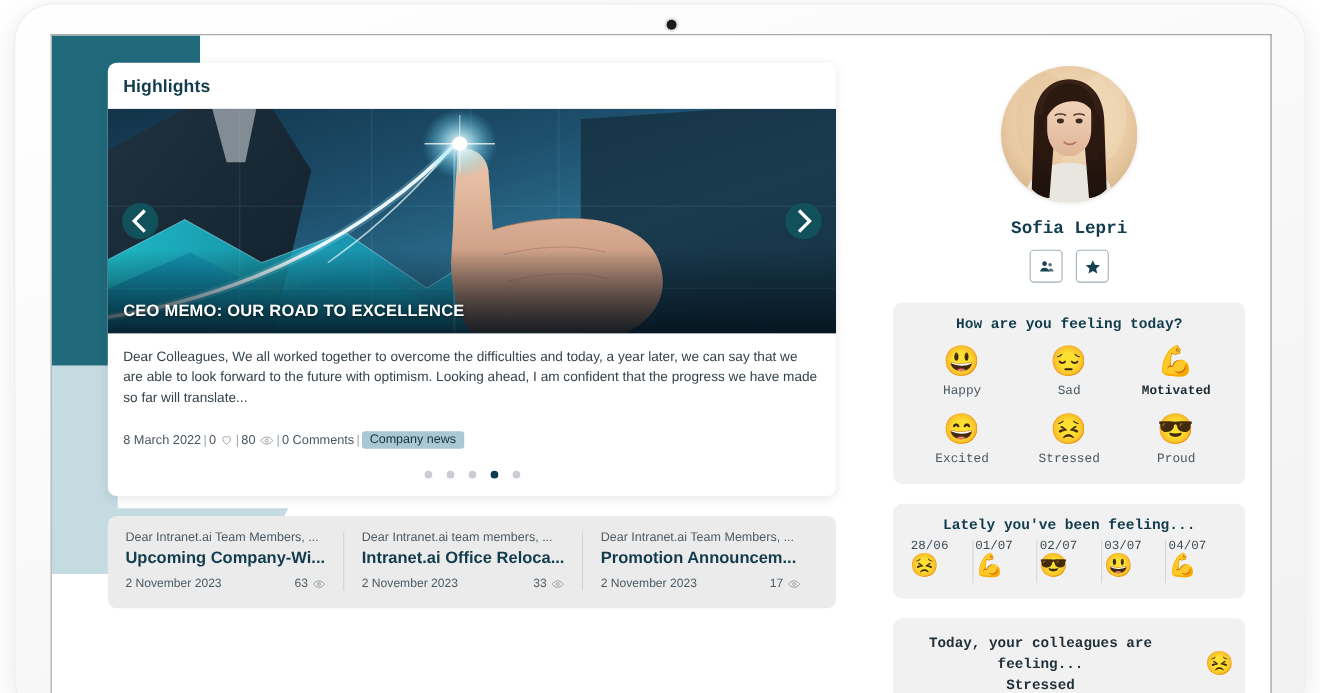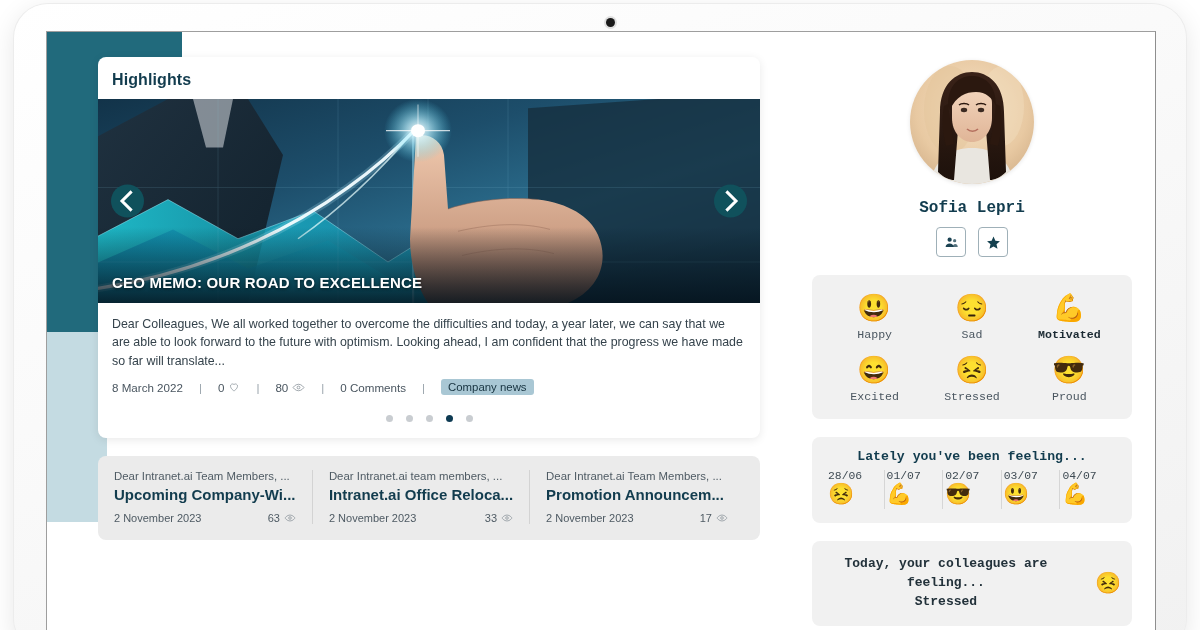--- a/index.html
+++ b/index.html
@@ -121,24 +121,24 @@
   .nav-arrow.next { right: 13px; }
   .nav-arrow svg { stroke: #ffffff; stroke-width: 2.2; fill: none; }
 
   .post-body { padding: 12px 14px 6px 14px; }
   .post-excerpt {
     font-size: 12.4px;
     line-height: 1.48;
     color: #35434c;
   }
   .post-meta {
-    margin-top: 9px;
+    margin-top: 22px;
     font-size: 11.6px;
     color: #4a5660;
-    display: flex; align-items: center; gap: 16px;
+    display: flex; align-items: center; gap: 2px;
     flex-wrap: wrap;
   }
   .meta-sep { color: #9aa4ac; }
   .meta-item { display: inline-flex; align-items: center; gap: 4px; }
   .meta-item svg { stroke: #7a858d; fill: none; stroke-width: 1.3; }
   .tag-chip {
     background: #a9c7d4;
     color: #16323f;
     border-radius: 3px;
     padding: 2px 7px;
@@ -514,20 +514,21 @@
             </div>
             <div class="icon-btn">
               <svg viewBox="0 0 24 24" fill="#14404f">
                 <polygon points="12,2.5 15,9.2 22.3,9.9 16.8,14.8 18.4,22 12,18.2 5.6,22 7.2,14.8 1.7,9.9 9,9.2"></polygon>
               </svg>
             </div>
           </div>
         </div>
 
         <div class="panel">
+          <div class="panel-title">How are you feeling today?</div>
           <div class="mood-grid">
             <div class="mood">
               <div class="emoji">😃</div>
               <div class="label">Happy</div>
             </div>
             <div class="mood">
               <div class="emoji">😔</div>
               <div class="label">Sad</div>
             </div>
             <div class="mood selected">

